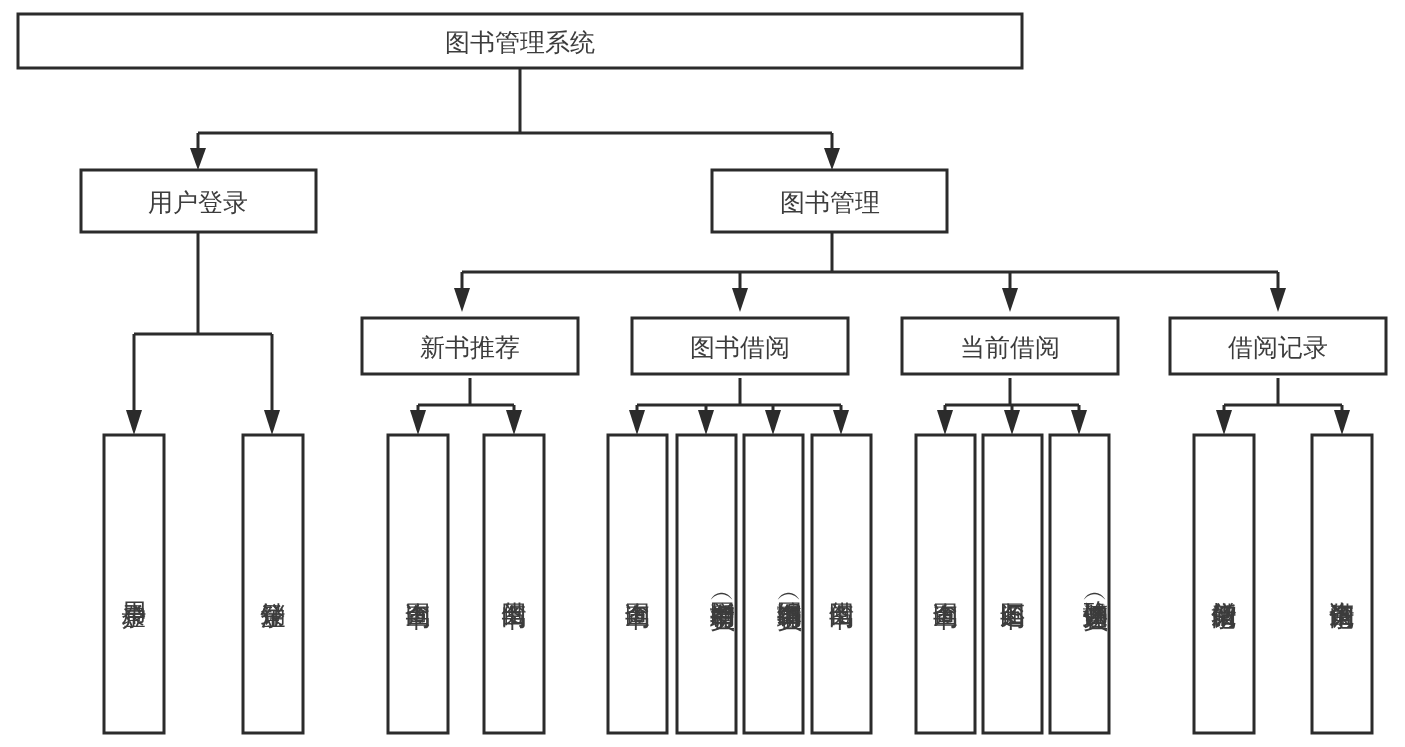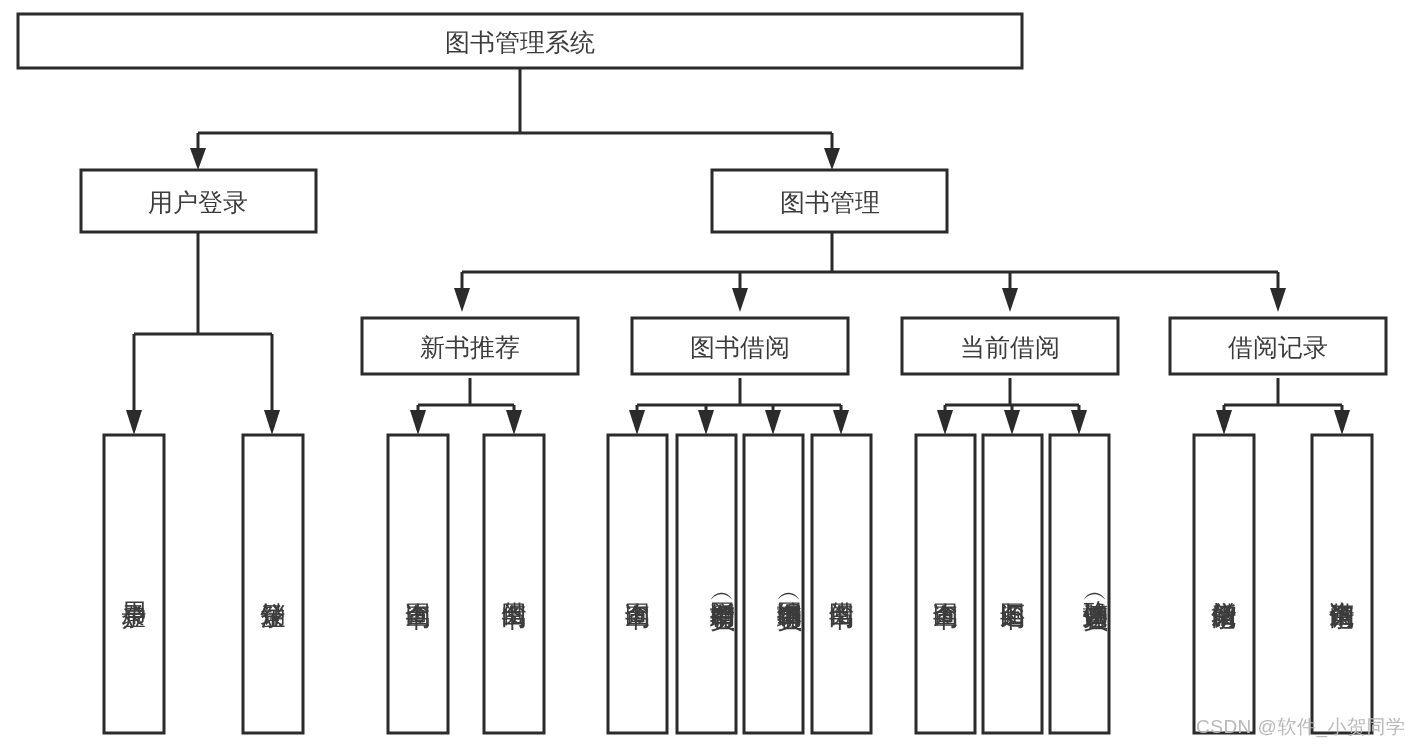--- a/index.html
+++ b/index.html
@@ -207,15 +207,14 @@
   <div class="vert-text-box" style="left:744px; top:440px; width:59px; height:290px;">编辑图书（管理员）</div>
   <div class="vert-text-box centered" style="left:812px; top:435px; width:59px; height:298px;">借阅图书</div>
 
   <div class="vert-text-box centered" style="left:916px; top:435px; width:59px; height:298px;">查询图书</div>
   <div class="vert-text-box centered" style="left:983px; top:435px; width:59px; height:298px;">归还图书</div>
   <div class="vert-text-box" style="left:1050px; top:440px; width:59px; height:290px;">确认归还（管理员）</div>
 
   <div class="vert-text-box centered" style="left:1194px; top:435px; width:60px; height:298px;">新增借阅记录</div>
   <div class="vert-text-box centered" style="left:1312px; top:435px; width:60px; height:298px;">查询借阅记录</div>
 
-  <div class="watermark" style="left:1196px; top:714px;">CSDN @软件_小贺同学</div>
 
 </div>
 
 </body></html>

